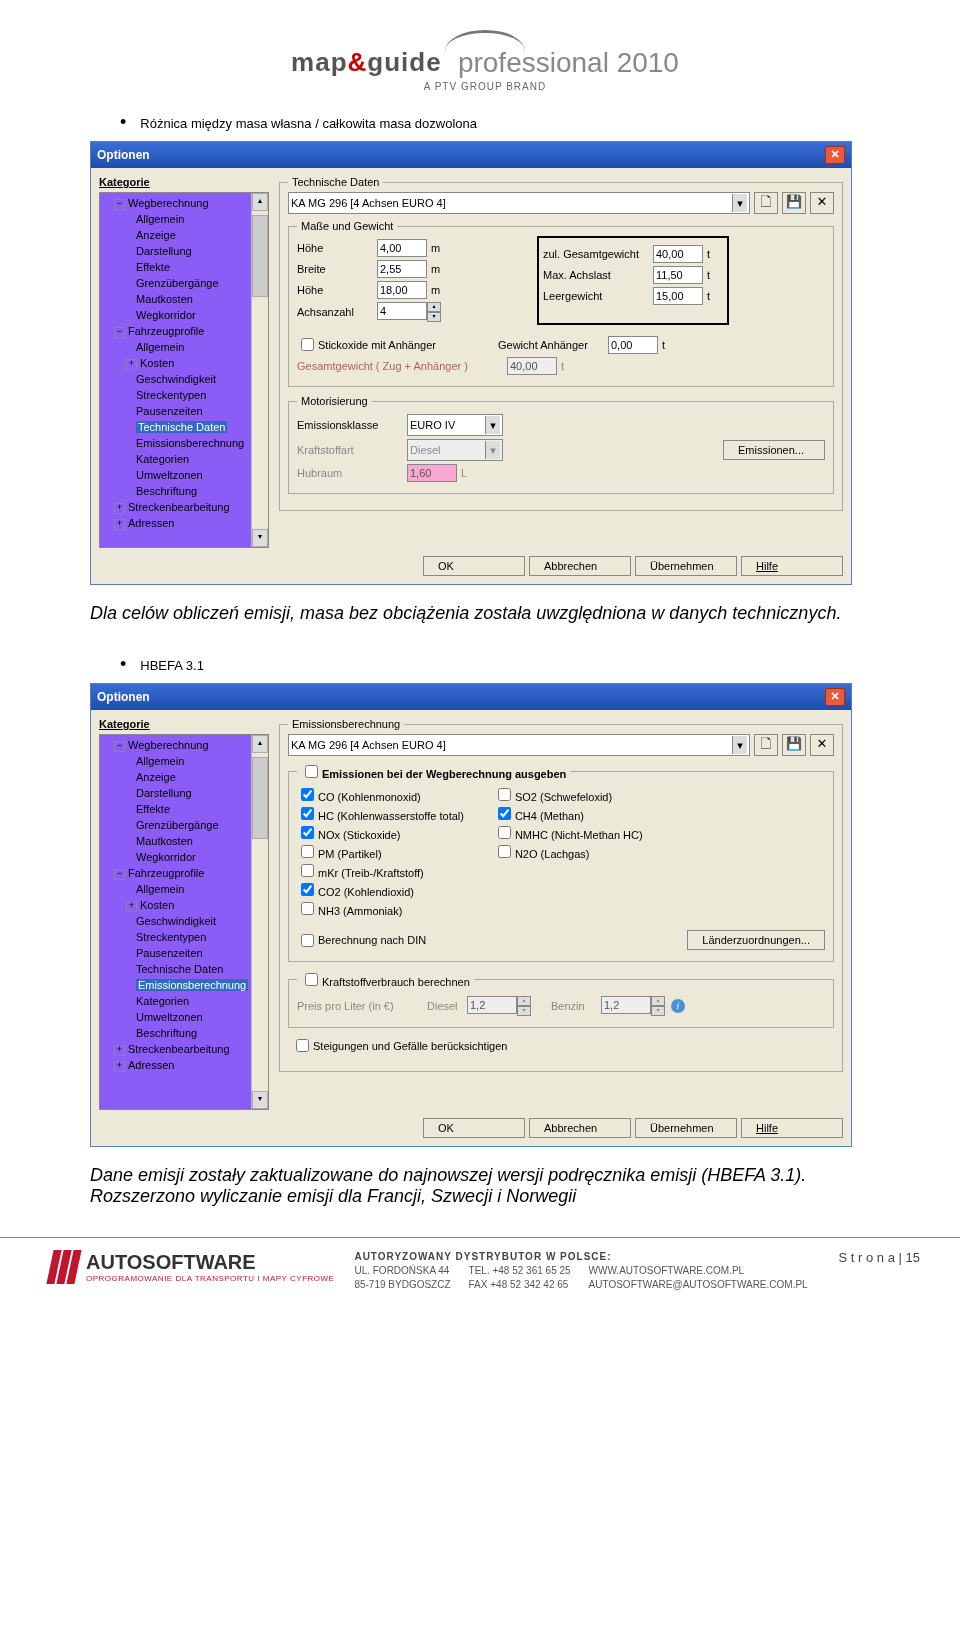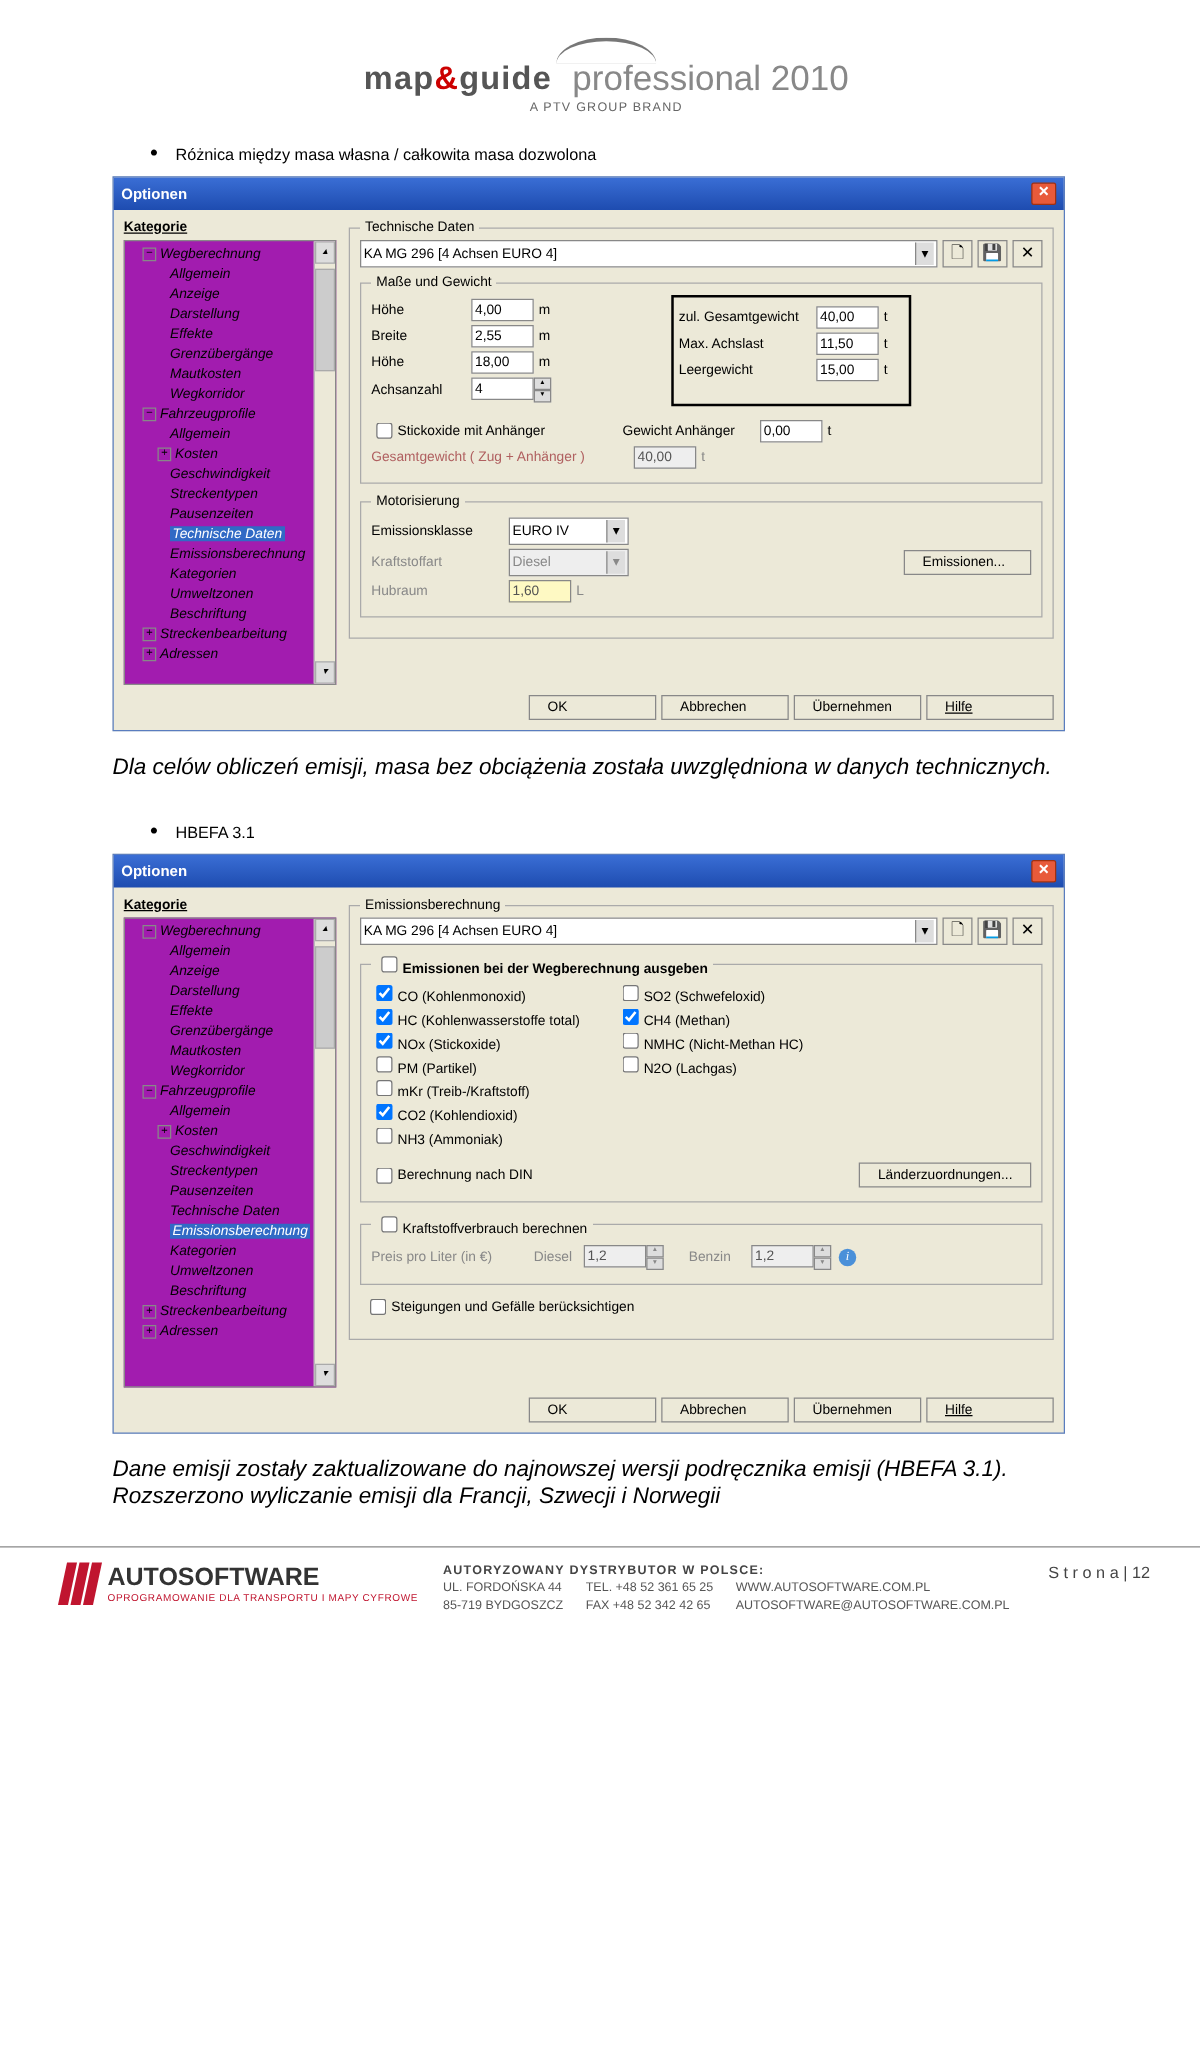--- a/index.html
+++ b/index.html
@@ -12,21 +12,21 @@
   .logo-prof { font-size:28px; color:#888; font-weight:300; vertical-align:top; margin-left:8px; }
   .bullet-line { font-size:13px; margin:16px 0 8px 30px; }
   .bullet-line::before { content:"•"; margin-right:14px; font-size:18px; }
   .body-text { font-size:18px; font-style:italic; margin:10px 0 30px 0; }
   .win { border:1px solid #5a7dbf; width:760px; font-family: Tahoma, sans-serif; font-size:11px; background:#ece9d8; margin-bottom:18px; }
   .titlebar { background:linear-gradient(#3a6ed5,#1e4cb0); color:#fff; padding:4px 6px; display:flex; justify-content:space-between; align-items:center; font-weight:bold; font-size:12px; }
   .close { width:18px; height:16px; background:#e85a3a; border:1px solid #a03010; color:#fff; text-align:center; line-height:14px; font-size:11px; border-radius:2px; }
   .win-body { display:flex; padding:8px 8px 4px 8px; }
   .tree-col { width:170px; }
   .tree-label { font-weight:bold; margin-bottom:4px; display:block; text-decoration:underline; }
-  .tree { background:#a21caf; border:1px solid #888; height:350px; overflow:hidden; padding:2px; position:relative;font-style:italic; }
+  .tree { background:#8b5cf6; border:1px solid #888; height:350px; overflow:hidden; padding:2px; position:relative; }
   .tree ul { list-style:none; margin:0; padding:0 0 0 12px; }
   .tree li { line-height:16px; white-space:nowrap; }
   .sq { display:inline-block; width:9px; height:9px; border:1px solid #888; text-align:center; line-height:7px; font-size:9px; margin-right:3px; vertical-align:middle; }
   .dot { display:inline-block; width:10px; }
   .sel { background:#316ac5; color:#fff; padding:0 2px; }
   .scroll { position:absolute; right:0; top:0; bottom:0; width:16px; background:#ece9d8; border-left:1px solid #bbb; }
   .scroll .btn { height:16px; background:#ddd; border:1px solid #aaa; font-size:8px; text-align:center; line-height:14px; }
   .scroll .track { height:80px; background:#ccc; border:1px solid #aaa; margin-top:4px; }
   .right-col { flex:1; padding-left:10px; }
   fieldset { border:1px solid #aaa; margin:0 0 8px 0; padding:4px 8px 8px 8px; }
@@ -209,21 +209,21 @@
                 <label style="width:110px">Kraftstoffart</label>
               <div class="combo" style="flex:0 0 90px;background:#eee">
                   <span>Diesel</span>
                   <span class="arr">▾</span>
                 </div>
               <div class="flexfill"></div>
               <div class="wbtn" style="color:#000">Emissionen...</div>
             </div>
             <div class="row disabled">
                 <label style="width:110px">Hubraum</label>
-              <input type="text" disabled="" style="background: #fef9c3;" value="1,60">
+              <input type="text" disabled="" style="background: #f9a8d4;" value="1,60">
                 <span class="unit">L</span>
             </div>
           </fieldset>
         </fieldset>
       </div>
     </div>
     <div class="btn-row">
       <div class="wbtn">OK</div>
       <div class="wbtn">Abbrechen</div>
       <div class="wbtn">Übernehmen</div>
@@ -381,14 +381,14 @@
       <div>
           <div>TEL. +48 52 361 65 25</div>
           <div>FAX  +48 52 342 42 65</div>
         </div>
       <div>
           <div>WWW.AUTOSOFTWARE.COM.PL</div>
           <div>AUTOSOFTWARE@AUTOSOFTWARE.COM.PL</div>
         </div>
     </div>
   </div>
-  <div class="page-num">S t r o n a | 12</div>
+  <div class="page-num">S t r o n a | 15</div>
 </div>
 
 </body></html>

